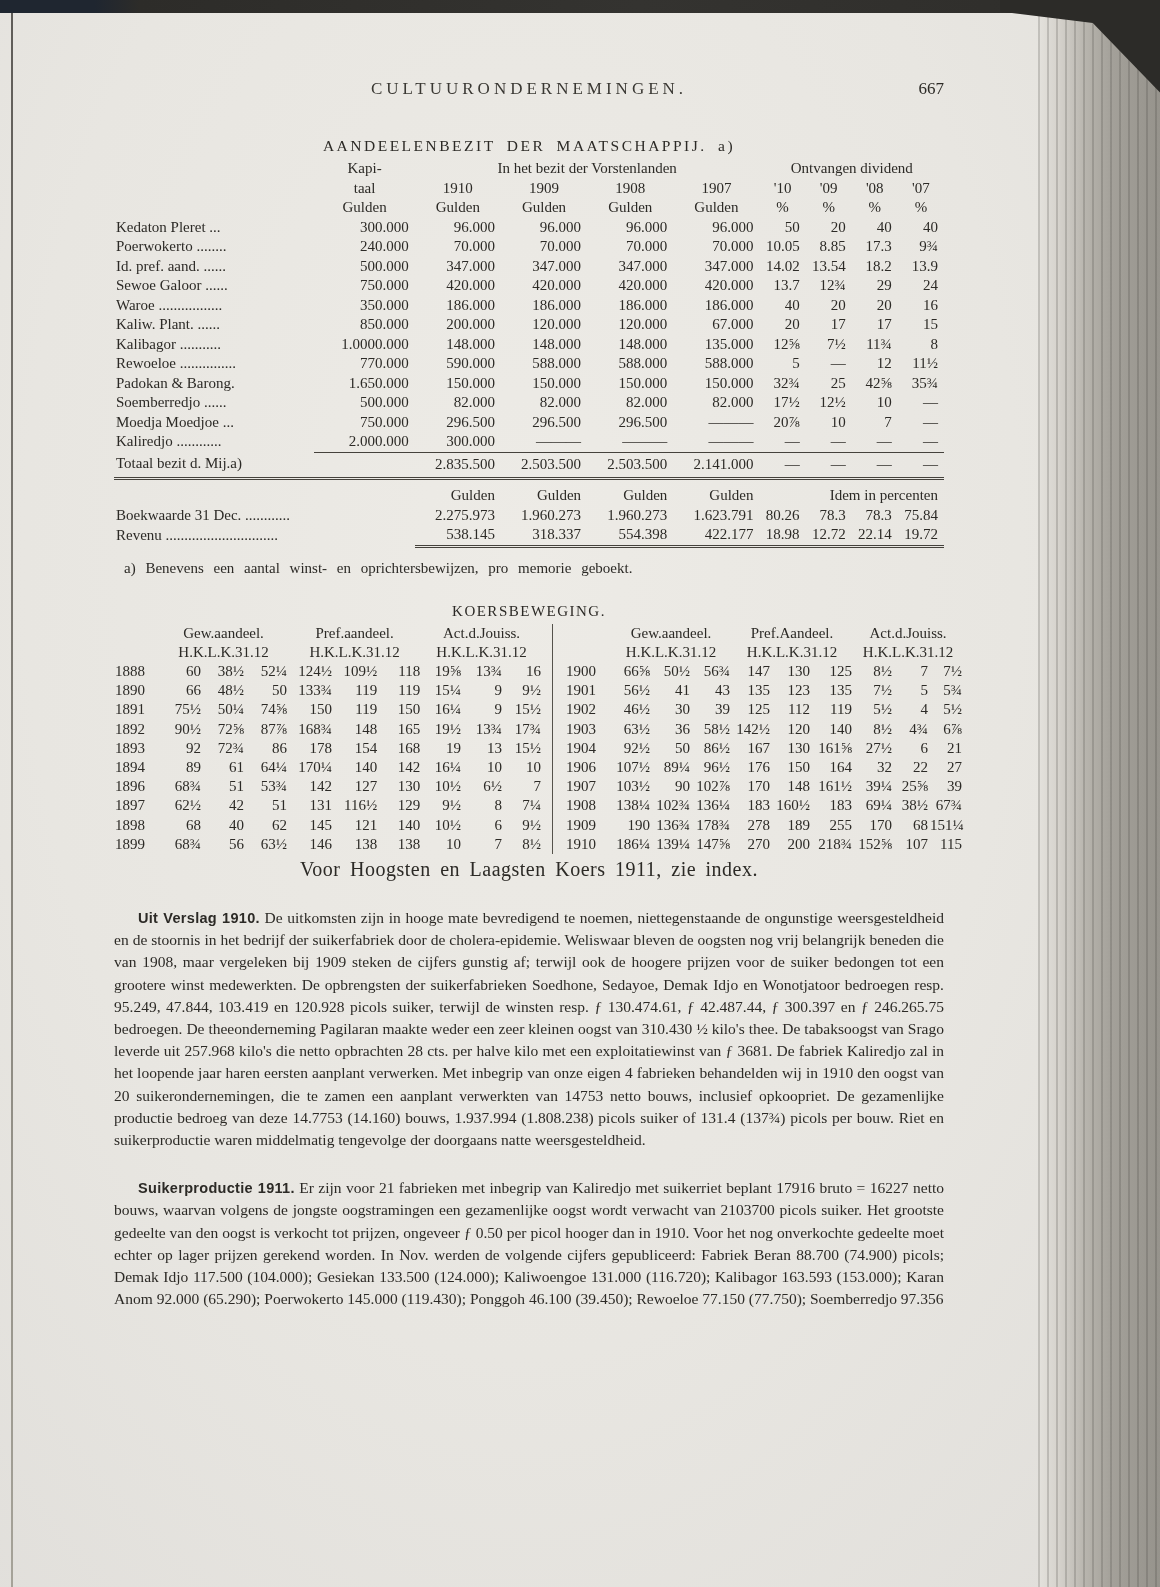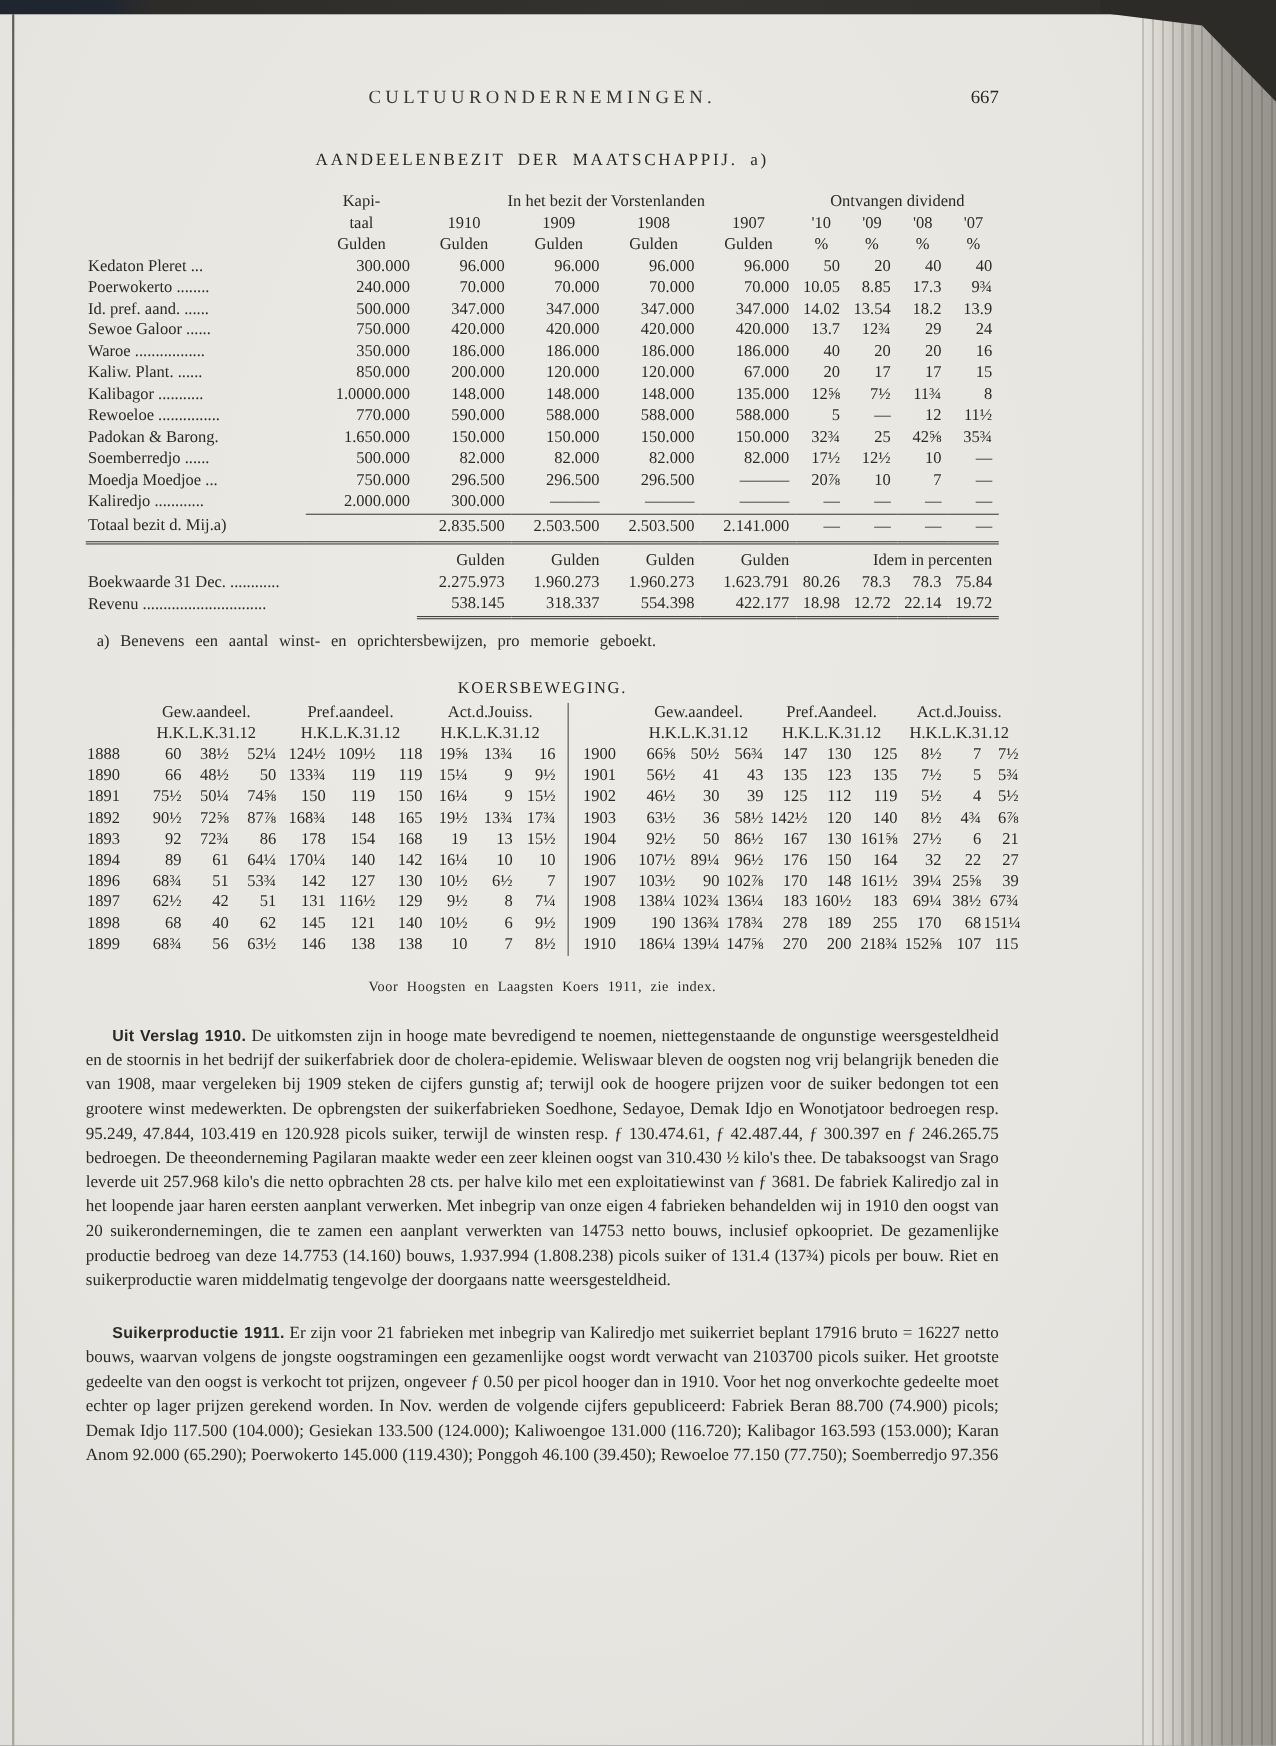--- a/index.html
+++ b/index.html
@@ -13,50 +13,50 @@
     background:linear-gradient(90deg,#1f2630 0 95px,#2d2c29 140px,#343330 55%,#2e2d2a 100%);}
   .left-line{position:absolute;top:13px;left:11px;width:2px;bottom:0;
     background:linear-gradient(#474440,#5d5a54 25%,#7b786f 60%,#9b988d 100%);opacity:.85;}
   .page-stack{position:absolute;top:0;right:0;width:122px;height:100%;
     background:
       repeating-linear-gradient(90deg, rgba(58,56,52,.20) 0 2px, rgba(0,0,0,0) 2px 9px),
       linear-gradient(90deg,#e4e2dd 0,#d6d3cd 20px,#b7b4ad 48px,#a3a099 75px,#96938c 100%);}
   .stack-shadow{position:absolute;top:0;right:0;width:160px;height:105px;background:#2c2b28;
     clip-path:polygon(0 0,100% 0,100% 88%,58% 22%,0 11%);}
   
-  .content{position:absolute;top:13px;left:14px;width:1064px;padding:66px 0 0 64px;box-sizing:border-box;}
+  .content{position:absolute;top:13px;left:14px;width:1064px;padding:66px 0 0 100px;box-sizing:border-box;}
   .inner{width:830px;}
   .running-head{position:relative;text-align:center;height:24px;}
   .rh-title{font-size:17px;letter-spacing:4px;word-spacing:3px;color:#3a3833;}
   .rh-page{position:absolute;right:0;top:0;font-size:17px;}
   .table-title{margin-top:34px;text-align:center;font-size:15.5px;letter-spacing:2.5px;word-spacing:5px;}
   table{border-collapse:collapse;table-layout:fixed;width:830px;}
   td,th{padding:0 2px;white-space:nowrap;font-weight:normal;font-size:15px;line-height:19.5px;}
-  .share{margin-top:19px;}
+  .share{margin-top:4px;}
   .share thead th{text-align:center;}
   .share .name{text-align:left;overflow:visible;}
   .num{text-align:right;padding-right:6px;}
   .share tr.total td{border-bottom:3px double #45423c;}
   .share tr.total td.num{border-top:1px solid #45423c;}
   .share tr.total td{padding-top:2px;padding-bottom:3px;}
   .book{margin-top:6px;}
   .book th{text-align:right;padding-right:6px;}
   .book th.idem{}
   .book tr.last td.num{border-bottom:3px double #45423c;}
   .footnote{margin-top:12px;font-size:15px;word-spacing:6px;padding-left:10px;}
   .koers-title{margin-top:26px;text-align:center;font-size:15px;letter-spacing:1.5px;}
   .koers-wrap{display:flex;margin-top:4px;}
   .koers td{font-size:15px;line-height:19.2px;padding:0 1px;}
   .koers .groups td{text-align:center;}
   .koers .subheads td{text-align:center;}
   .koers .year{text-align:left;}
   .koers-left-box{border-right:1.5px solid #55524b;padding-right:10px;margin-right:12px;}
   .koers.left{width:428px;}
   .koers.right{width:378px;}
-  .index-note{font-size:13px;text-align:center;letter-spacing:.5px;word-spacing:4px;margin-top:20px;}
+  .index-note{font-size:20px;text-align:center;letter-spacing:.5px;word-spacing:4px;margin-top:4px;}
   .para{margin:26px 0 0 0;font-size:15.5px;line-height:22.2px;text-align:justify;text-indent:24px;}
   .lead{font-family:"Liberation Sans", sans-serif;font-weight:bold;font-size:14.5px;letter-spacing:.3px;}
 </style>
 </head>
 <body>
 
 <div class="canvas">
   <div class="top-bar"></div>
   <div class="page-stack"></div>
   <div class="stack-shadow"></div>

